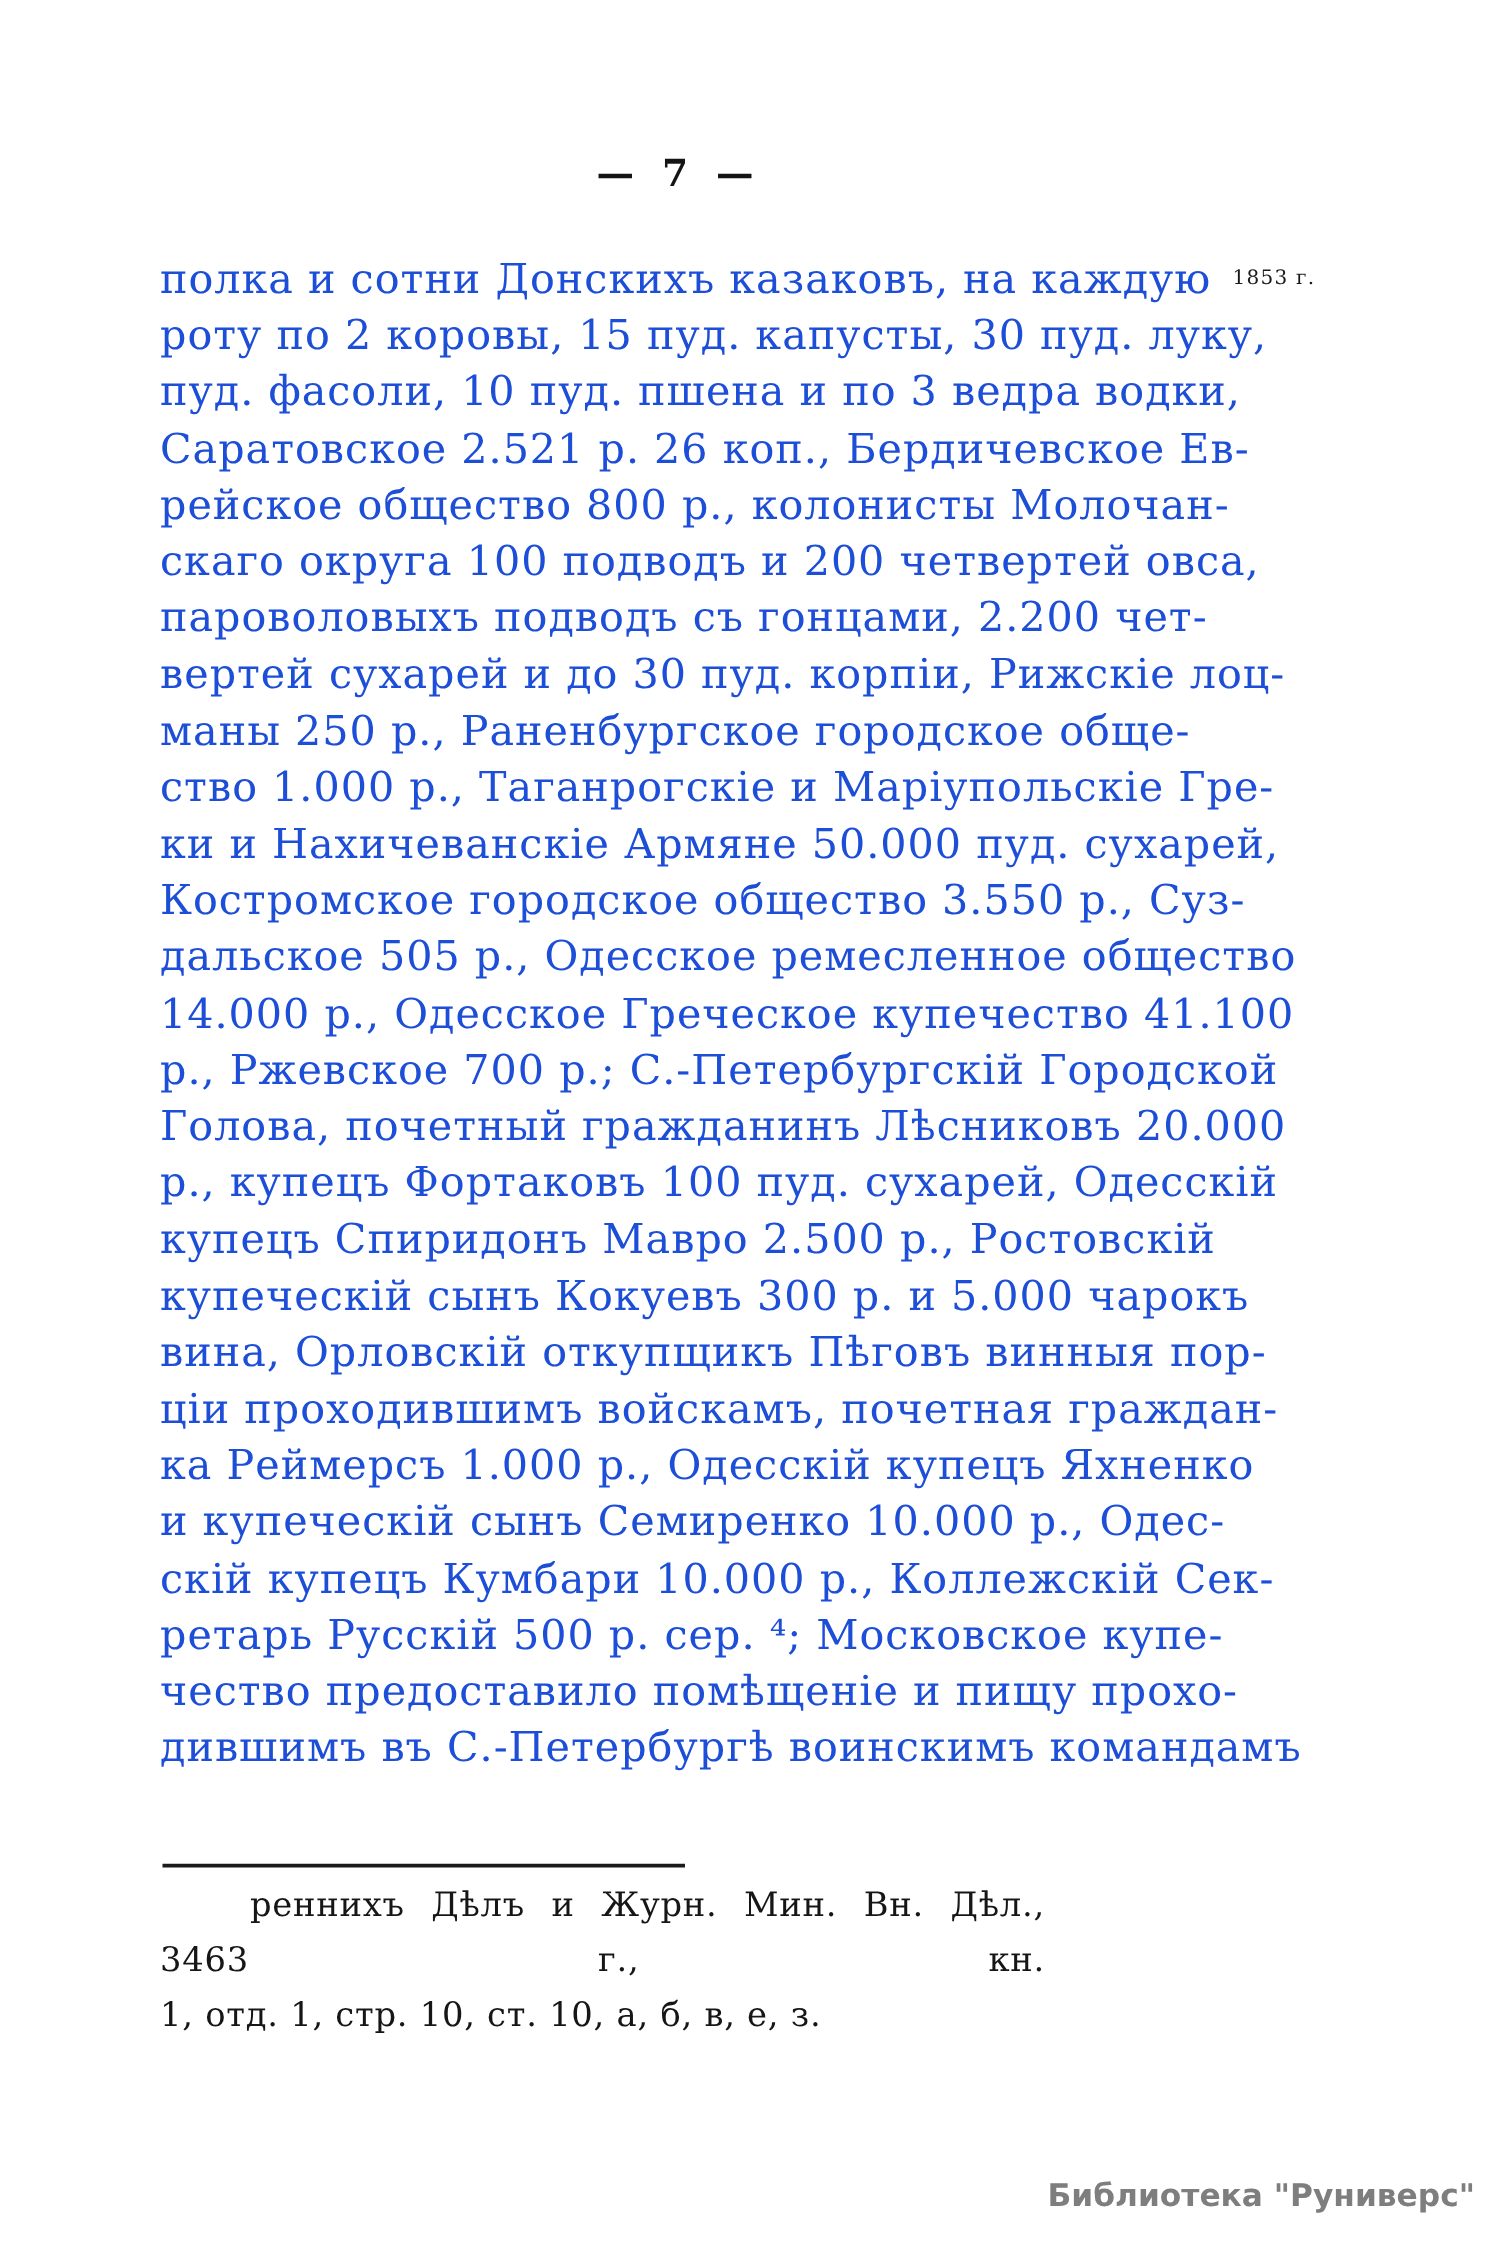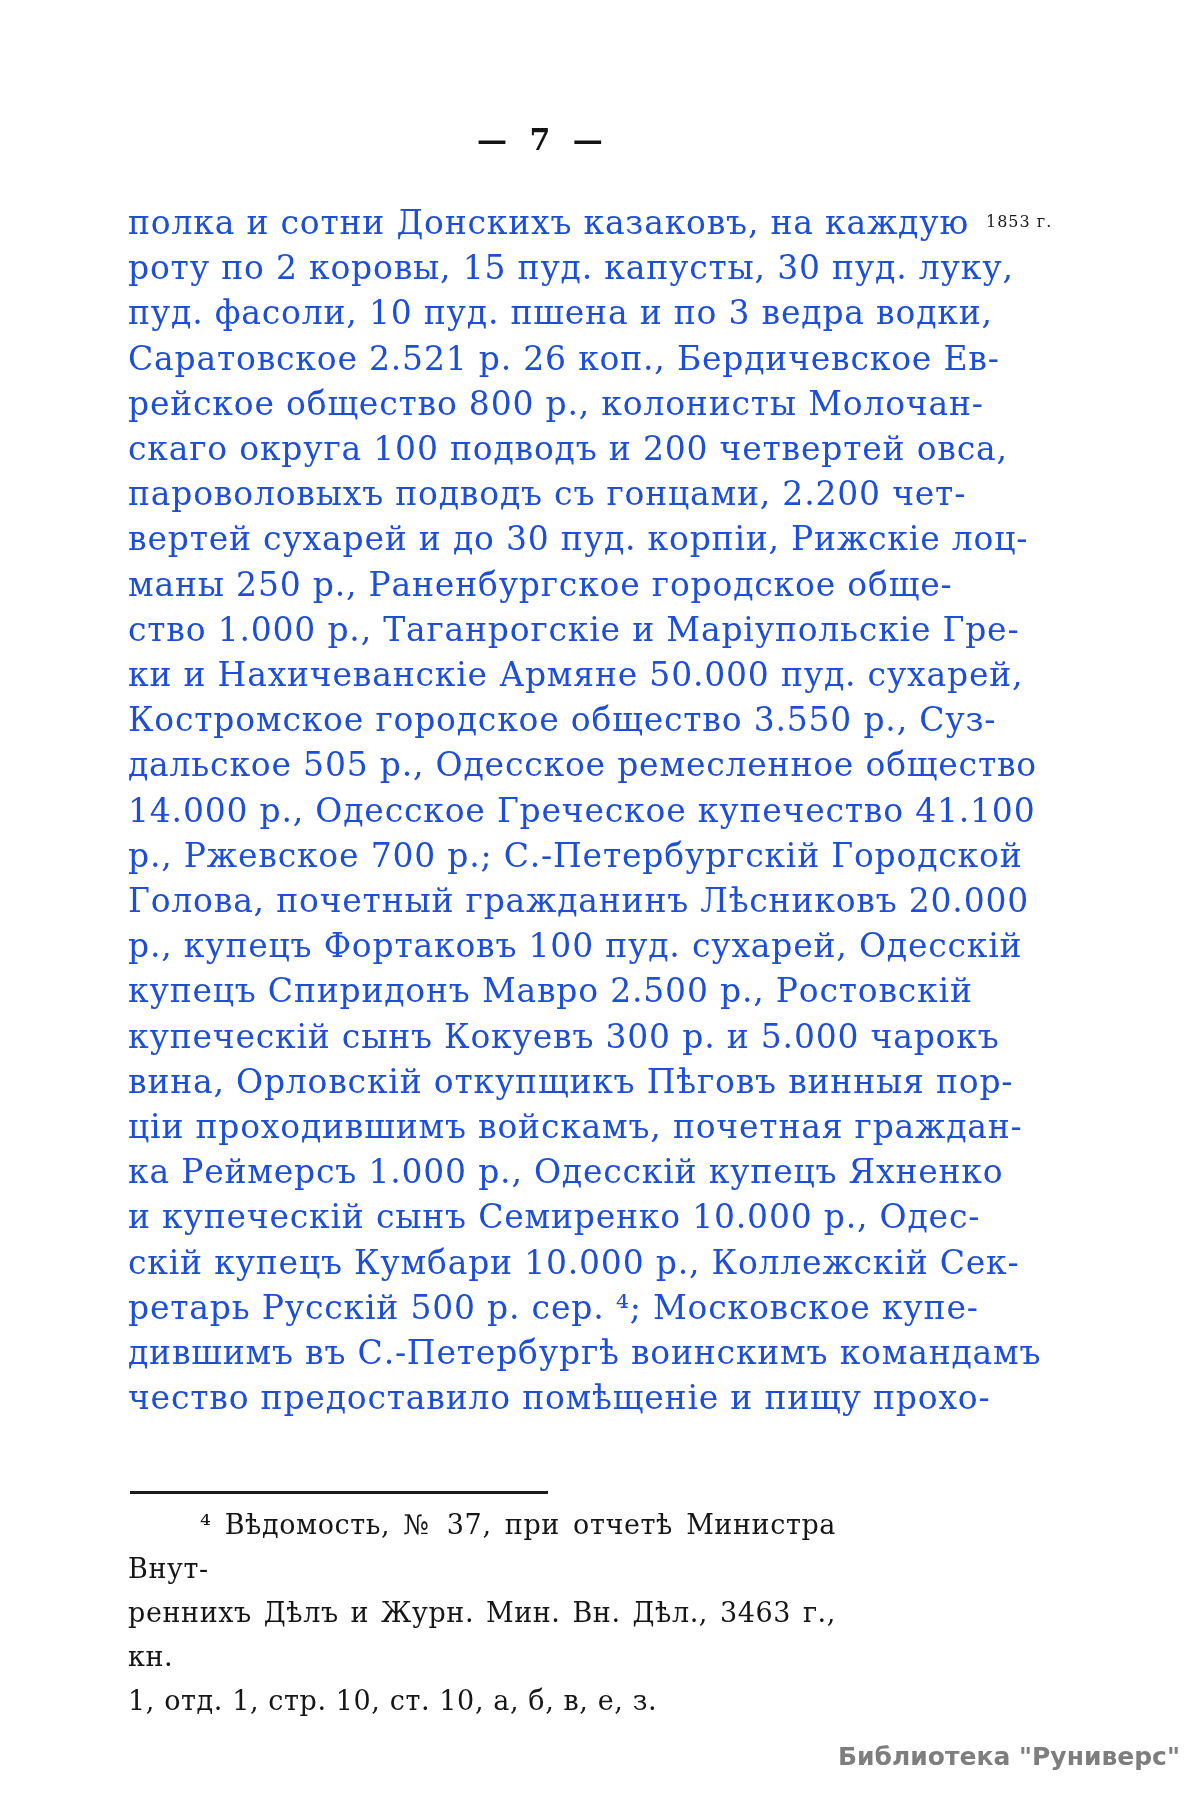--- a/index.html
+++ b/index.html
@@ -112,27 +112,26 @@
       <div class="text-line">Голова, почетный гражданинъ Лѣсниковъ 20.000</div>
       <div class="text-line">р., купецъ Фортаковъ 100 пуд. сухарей, Одесскій</div>
       <div class="text-line">купецъ Спиридонъ Мавро 2.500 р., Ростовскій</div>
       <div class="text-line">купеческій сынъ Кокуевъ 300 р. и 5.000 чарокъ</div>
       <div class="text-line">вина, Орловскій откупщикъ Пѣговъ винныя пор-</div>
       <div class="text-line">ціи проходившимъ войскамъ, почетная граждан-</div>
       <div class="text-line">ка Реймерсъ 1.000 р., Одесскій купецъ Яхненко</div>
       <div class="text-line">и купеческій сынъ Семиренко 10.000 р., Одес-</div>
       <div class="text-line">скій купецъ Кумбари 10.000 р., Коллежскій Сек-</div>
       <div class="text-line">ретарь Русскій 500 р. сер. ⁴; Московское купе-</div>
+      <div class="text-line">чество предоставило помѣщеніе и пищу прохо-</div>
       <div class="text-line">дившимъ въ С.-Петербургѣ воинскимъ командамъ</div>
-      <div class="text-line">чество предоставило помѣщеніе и пищу прохо-</div>
     </div>
 
   <div class="footnote-rule"></div>
 
   <div class="footnote">
-      <div class="text-line">⁴ Вѣдомость, № 37, при отчетѣ Министра Внут-</div>
       <div class="text-line">реннихъ Дѣлъ и Журн. Мин. Вн. Дѣл., 3463 г., кн.</div>
       <div class="text-line">1, отд. 1, стр. 10, ст. 10, а, б, в, е, з.</div>
     </div>
 
   <div class="watermark">Библиотека "Руниверс"</div>
 
 </div>
 
 </body></html>

